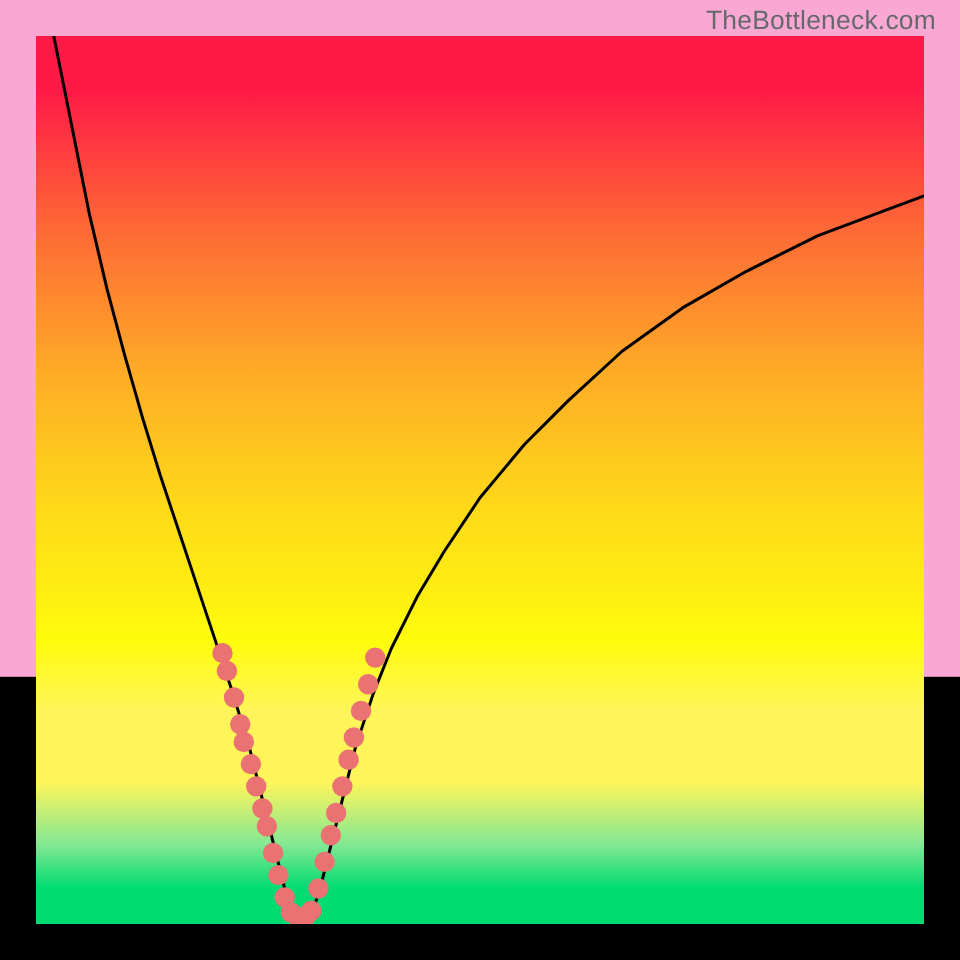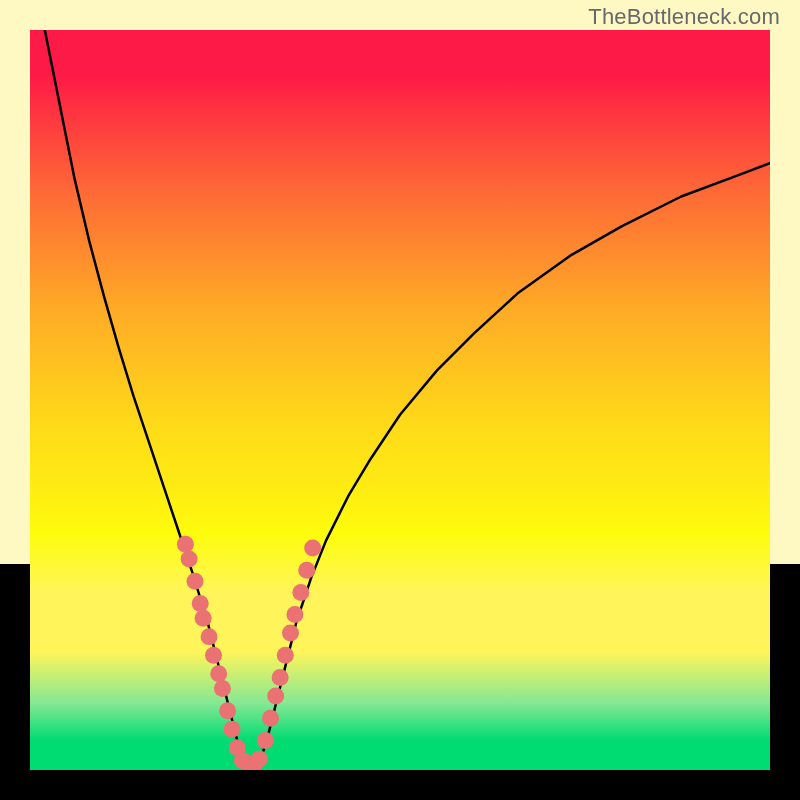--- a/index.html
+++ b/index.html
@@ -8,21 +8,21 @@
     width: 800px;
     height: 800px;
     background: #000000;
     overflow: hidden;
     font-family: Arial, Helvetica, sans-serif;
   }
   .stage {
     position: relative;
     width: 800px;
     height: 564px;
-    background: #fef9c3;
+    background: #f9a8d4;
   }
   .plot-area {
     position: absolute;
     left: 30px;
     top: 30px;
     width: 740px;
     height: 740px;
     background: linear-gradient(
       to bottom,
       #fe1a46 0%,

